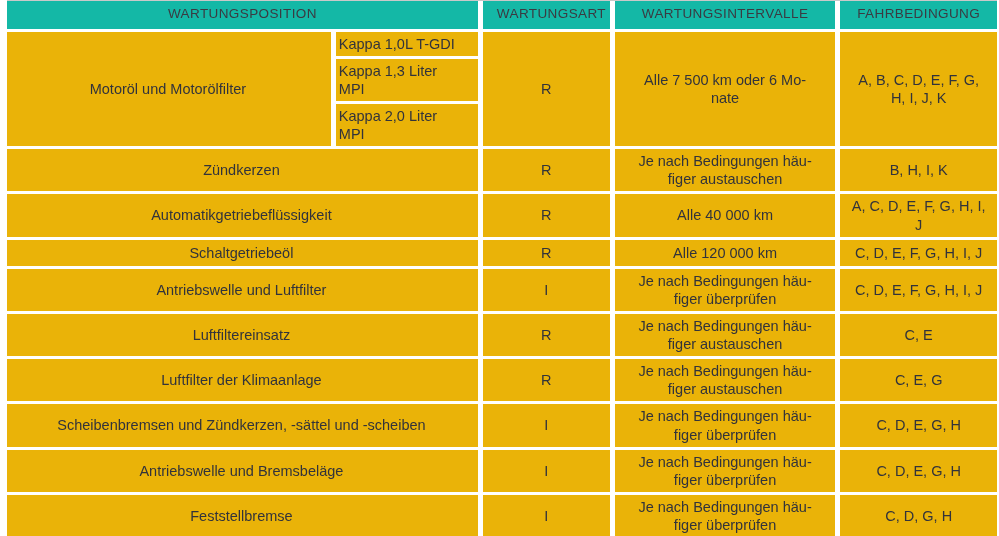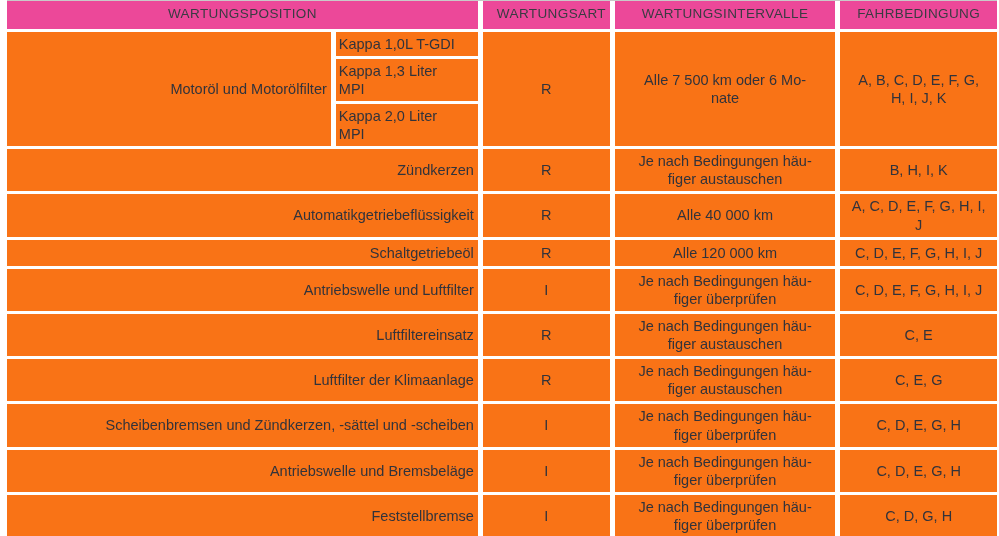--- a/index.html
+++ b/index.html
@@ -35,36 +35,36 @@
     border-bottom: 3px solid #ffffff;
     vertical-align: middle;
     white-space: pre-line;
     line-height: 1.25;
   }
   .mtable th:first-child, .mtable td:first-child { border-left: 0; }
   .mtable th:last-child,  .mtable td:last-child  { border-right: 0; }
   .mtable thead th { border-top: 0; }
 
   .mtable th {
-    background: #ec4899;
+    background: #14b8a6;
     font-weight: 400;
     font-size: 13.5px;
     letter-spacing: 0.4px;
     text-align: center;
     height: 28px;
     padding: 4px 14px;
     color: #3a3b42;
   }
   .mtable td {
-    background: #f97316;
+    background: #eab308;
     font-size: 14.5px;
     padding: 3px 4px;
   }
   td.pos {
-    text-align: right;
+    text-align: center;
     padding-left: 2px;
   }
   td.variant {
     text-align: left;
     padding-left: 3px;
   }
   td.art, td.intv, td.cond {
     text-align: center;
   }
   

